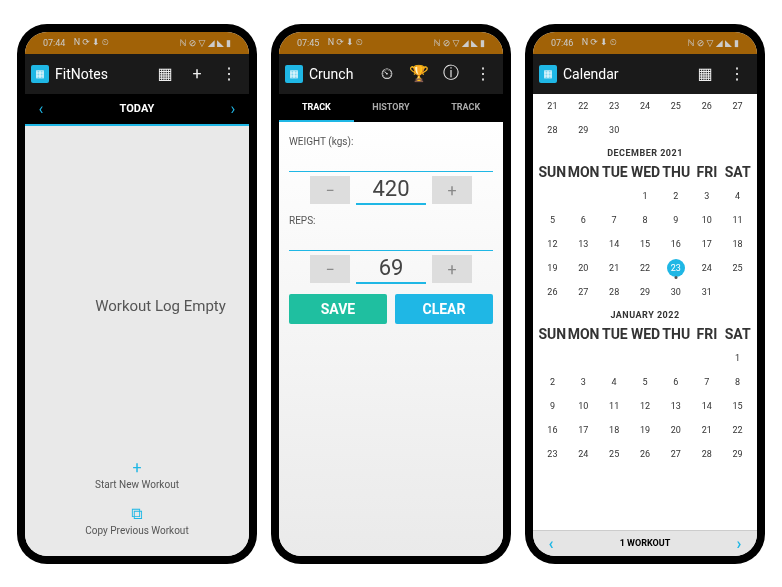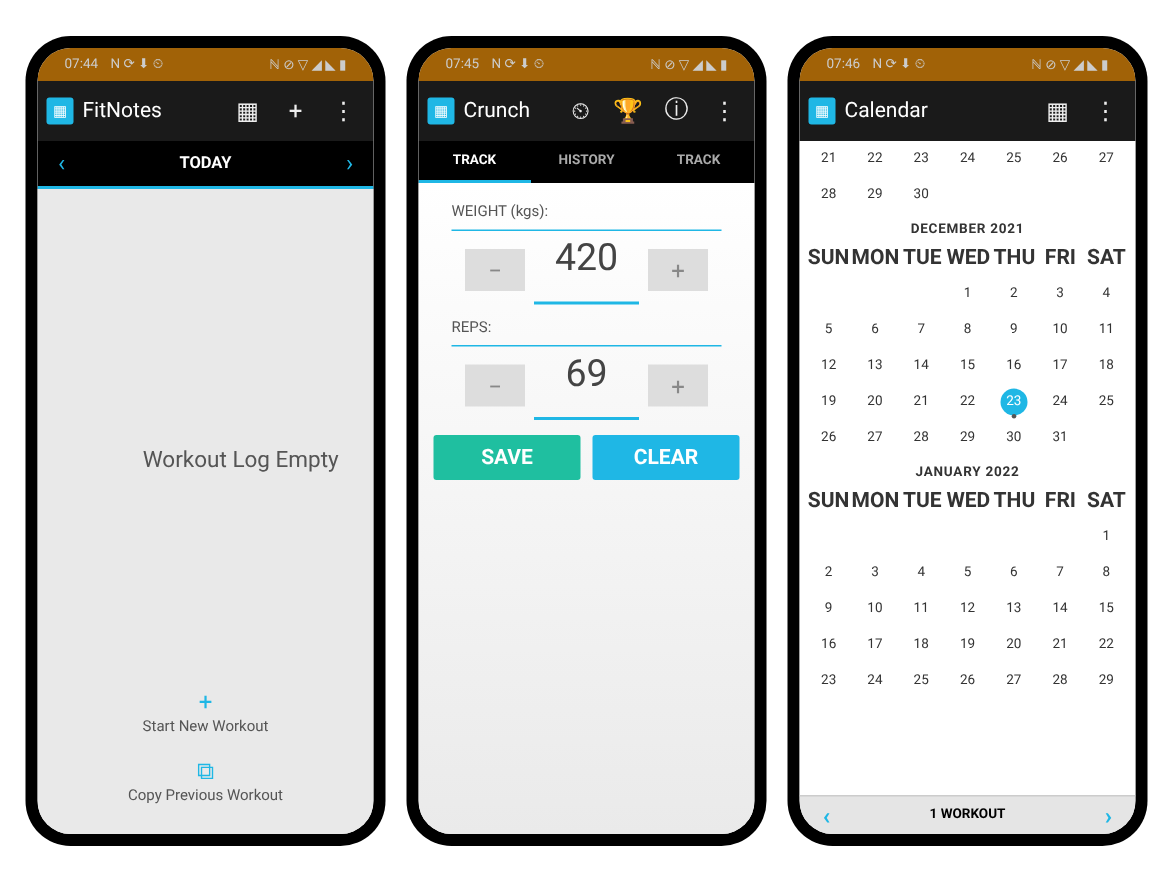--- a/index.html
+++ b/index.html
@@ -81,24 +81,24 @@
   
   .tabs {
     background:#000; display:flex; height:28px;justify-content:center;
   }
   .tab { flex:1; color:#aaa; font-size:9px; font-weight:bold; display:flex; align-items:center; justify-content:center; border-bottom:2px solid transparent; }
   .tab.active { color:#fff; border-bottom:2px solid #1fb7e5; }
   .content2 {
     flex:1; background:linear-gradient(#fff,#eaeaea);
     padding:8px 10px;
   }
-  .field-label { font-size:10px; color:#555; margin:6px 12px 2px; border-bottom:1px solid #1fb7e5; padding-bottom:6px; }
+  .field-label { font-size:10px; color:#555; margin:6px 0 2px; border-bottom:1px solid #1fb7e5; padding-bottom:24px; }
   .field-row { display:flex; align-items:center; gap:6px; justify-content:center; margin:4px 0 10px;}
   .stepper-btn { width:40px; height:28px; background:#ddd; color:#888; display:flex; align-items:center; justify-content:center; font-size:16px; }
-  .field-val { font-size:25px; color:#444; width:70px; text-align:center; border-bottom:2px solid #1fb7e5; padding-bottom:14px;}
+  .field-val { font-size:22px; color:#444; width:70px; text-align:center; border-bottom:2px solid #1fb7e5; padding-bottom:2px;}
   .btn-row { display:flex; gap:8px; margin-top:10px; }
   .btn { flex:1; height:30px; display:flex; align-items:center; justify-content:center; color:#fff; font-size:14px; font-weight:bold; border-radius:2px; }
   .btn.save { background:#1fbfa0; }
   .btn.clear { background:#1fb7e5; }
   
   .content3 { flex:1; background:#fff; overflow:hidden; font-size:9px; color:#333; position:relative; }
   .cal { padding:0 4px; }
   .cal-row { display:flex; height:24px;justify-content:space-between; }
   .cal-row.head { font-weight:bold; font-size:14px; }
   .cal-cell { flex:1; display:flex; align-items:center; justify-content:center; }

